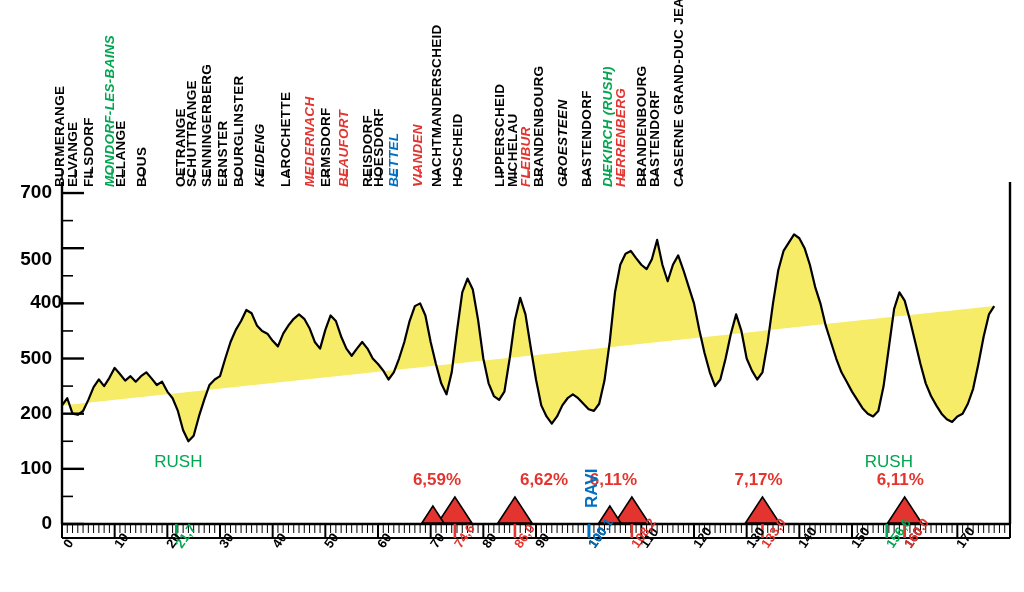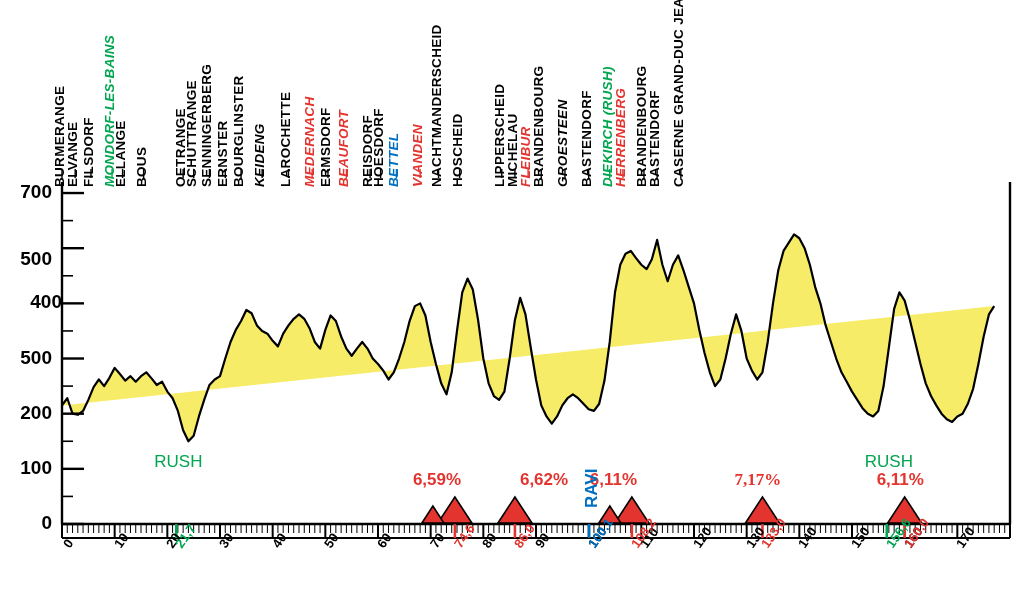--- a/index.html
+++ b/index.html
@@ -370,21 +370,21 @@
       <div class="x-tick-label plain" style="left: 450.893px; top: 542px; color: rgb(227, 52, 47);">74,6</div>
       <div class="x-tick-label plain" style="left: 510.933px; top: 542px; color: rgb(227, 52, 47);">86,0</div>
       <div class="x-tick-label plain" style="left: 585.193px; top: 542px; color: rgb(0, 112, 192);">100,1</div>
       <div class="x-tick-label plain" style="left: 627.853px; top: 542px; color: rgb(227, 52, 47);">108,2</div>
       <div class="x-tick-label plain" style="left: 758.467px; top: 542px; color: rgb(227, 52, 47);">133,0</div>
       <div class="x-tick-label plain" style="left: 882.76px; top: 542px; color: rgb(0, 166, 80);">156,6</div>
       <div class="x-tick-label plain" style="left: 900.667px; top: 542px; color: rgb(227, 52, 47);">160,0</div>
       <div class="climb-pct" style="left: 412.893px; top: 470px;">6,59%</div>
       <div class="climb-pct" style="left: 486.933px; top: 470px; margin-left: 33px;">6,62%</div>
       <div class="climb-pct" style="left: 589.853px; top: 470px;">6,11%</div>
-      <div class="climb-pct" style="left: 734.467px; top: 470px; font-family: Liberation Serif, serif;">7,17%</div>
+      <div class="climb-pct" style="left: 734.467px; top: 470px;">7,17%</div>
       <div class="climb-pct" style="left: 876.667px; top: 470px;">6,11%</div>
       <div class="sprint-label" style="left: 154.287px; top: 452px; color: rgb(0, 166, 80);">RUSH</div>
       <div class="sprint-label" style="left: 864.76px; top: 452px; color: rgb(0, 166, 80);">RUSH</div>
       <div class="ravi-label" style="left: 582.193px; top: 508px; color: rgb(0, 112, 192);">RAVI</div>
       <div class="town-label" style="color: rgb(0, 0, 0); left: 67px; top: 172px; transform: rotate(-90deg);">BURMERANGE</div>
       <div class="town-label" style="color: rgb(0, 0, 0); left: 80.1667px; top: 172px; transform: rotate(-90deg);">ELVANGE</div>
       <div class="town-label" style="color: rgb(0, 0, 0); left: 95.9667px; top: 172px; transform: rotate(-90deg);">FILSDORF</div>
       <div class="town-label italic" style="color: rgb(0, 166, 80); left: 117.033px; top: 172px; transform: rotate(-90deg);">MONDORF-LES-BAINS</div>
       <div class="town-label" style="color: rgb(0, 0, 0); left: 127.567px; top: 172px; transform: rotate(-90deg);">ELLANGE</div>
       <div class="town-label" style="color: rgb(0, 0, 0); left: 148.633px; top: 172px; transform: rotate(-90deg);">BOUS</div>

